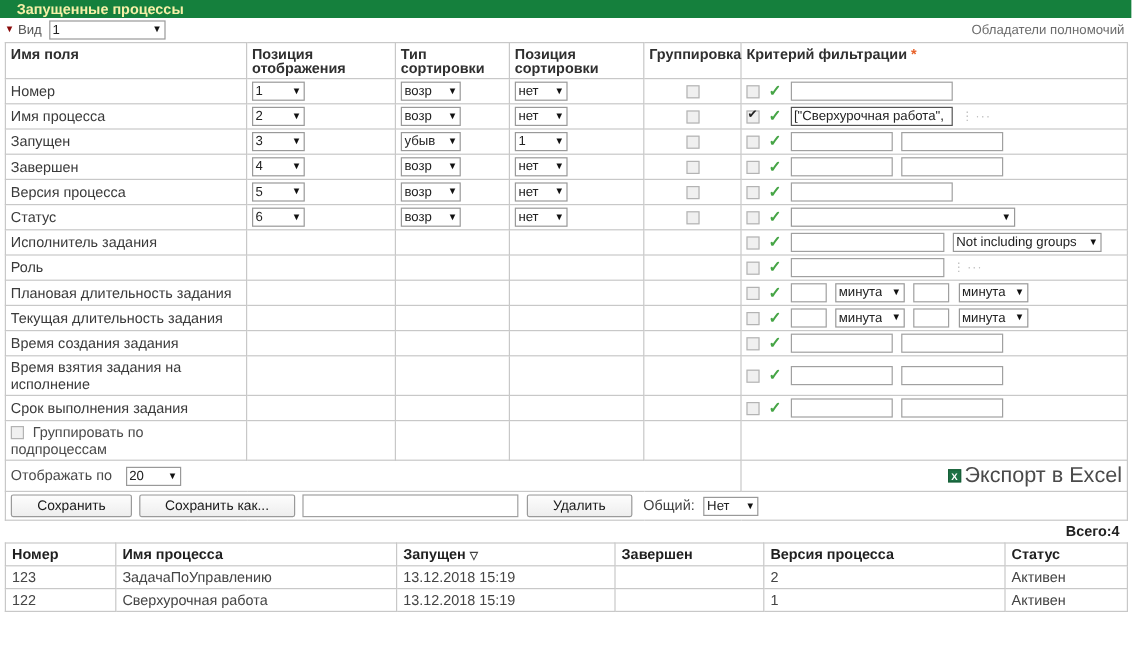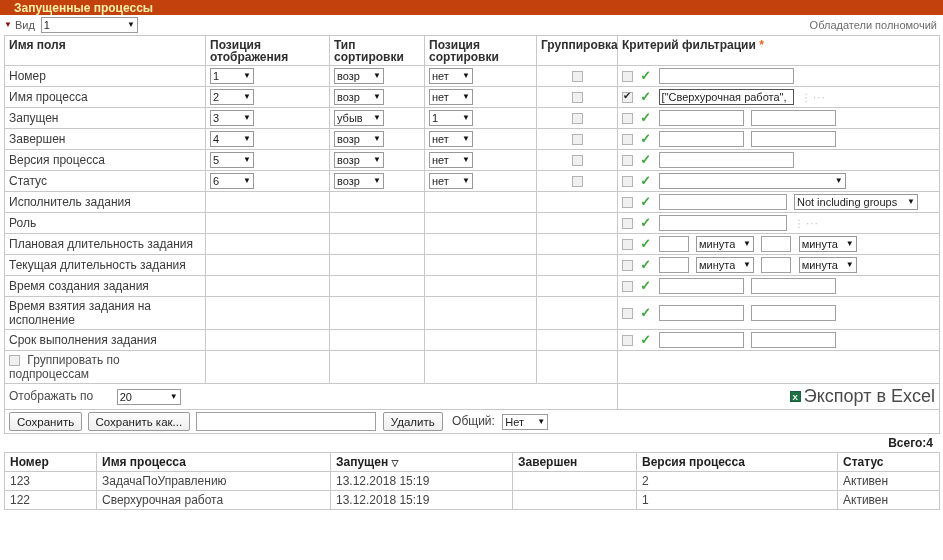--- a/index.html
+++ b/index.html
@@ -9,21 +9,21 @@
   body {
     width: 943px; height: 560px;
     font-family: "Liberation Sans", sans-serif;
     font-size: 12px;
     color: #333333;
     overflow: hidden;
   }
 
   
   .titlebar {
-    background: #c2410c;
+    background: #15803d;
     height: 15px;
     display: flex;
     align-items: center;
     padding-left: 14px;
     box-sizing: border-box;
   }
   .titlebar .title {
     color: #f6f0a8;
     font-weight: bold;
     font-size: 12px;
@@ -164,21 +164,21 @@
   
   .showrow td { padding: 2px 4px; }
   .actionrow td { padding: 3px 4px; }
   button.btn {
     font-family: "Liberation Sans", sans-serif;
     font-size: 11.5px;
     color: #1a1a1a;
     background: linear-gradient(#fdfdfd,#eeeeee);
     border: 1px solid #9a9a9a;
     border-radius: 2px;
-    padding: 1px 7px;
+    padding: 1px 21px;
     height: 19px;
     vertical-align: middle;
     cursor: pointer;
   }
   .excelbar {
     text-align: right;
     padding-right: 6px;
   }
   .xl-icon {
     display: inline-block;
@@ -595,21 +595,21 @@
       <td></td>
       <td></td>
       <td></td>
       <td></td>
     </tr>
 
 
     <tr class="showrow">
       <td colspan="5">
         <span style="color:#4a4a4a">Отображать по</span>
-        <span class="fakesel" style="width:64px;margin-left:20px">
+        <span class="fakesel" style="width:46px;margin-left:8px">
           <span class="cap">20</span>
             <span class="arw">▼</span>
         </span>
       </td>
       <td class="excelbar">
         <span class="xl-icon">X</span><a href="#" class="excel-lbl" style="text-decoration:none">Экспорт в Excel</a>
       </td>
     </tr>
 
     <tr class="actionrow">

